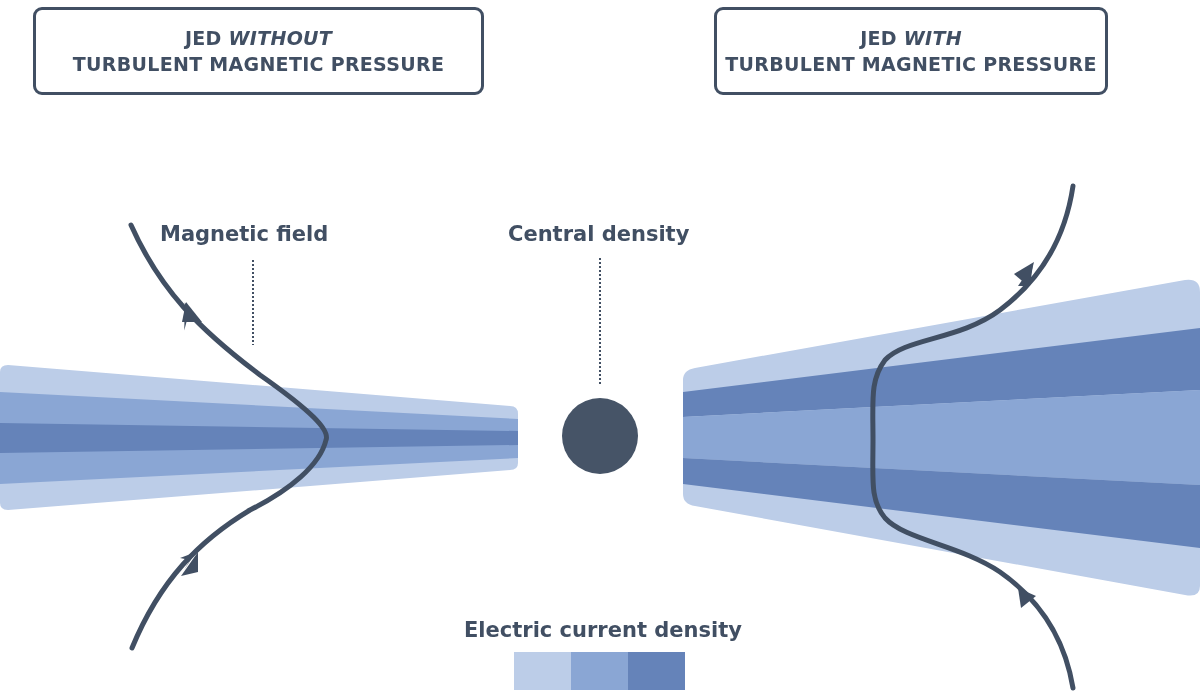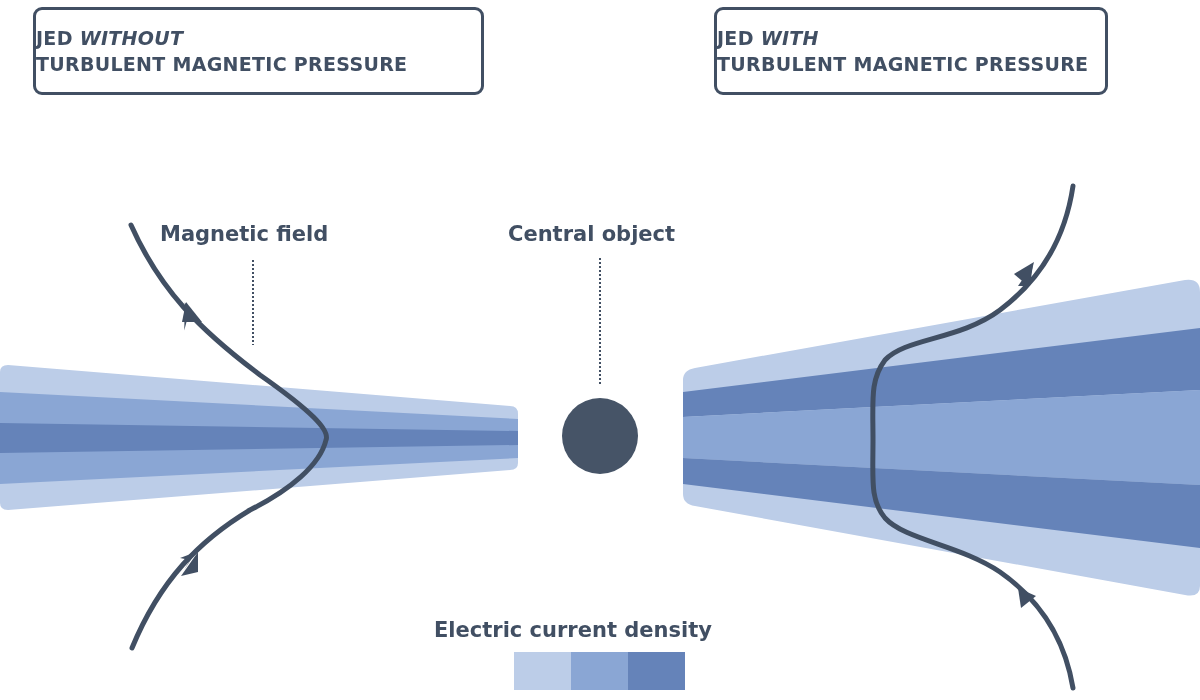--- a/index.html
+++ b/index.html
@@ -1,28 +1,28 @@
 <!DOCTYPE html>
 <html><head>
 <meta charset="utf-8">
 <style>
   html, body { margin: 0; padding: 0; background: #ffffff; }
   body { width: 1200px; height: 700px; position: relative; overflow: hidden;
          font-family: "DejaVu Sans", sans-serif; color: #414f63; }
   .title-box { position: absolute; top: 7px; height: 88px; border: 3px solid #414f63;
                border-radius: 9px; box-sizing: border-box; display: flex; flex-direction: column;
-               align-items: flex-start; justify-content: center; background: #fff; }
+               align-items: center; justify-content: center; background: #fff; }
   .title-box .line { font-weight: bold; font-size: 19px; letter-spacing: 0.3px; line-height: 26px; color: #414f63; white-space: nowrap; }
   .title-box .line em { font-style: italic; }
   #title-left { left: 33px; width: 451px; }
   #title-right { left: 714px; width: 394px; }
   .label { position: absolute; font-weight: bold; font-size: 21px; color: #414f63; white-space: nowrap; }
   #lbl-field { left: 160px; top: 222px; text-align: right; }
   #lbl-central { left: 508px; top: 222px; }
-  #lbl-density { left: 434px; top: 618px; }
+  #lbl-density { left: 464px; top: 618px; }
   svg#diagram { position: absolute; left: 0; top: 0; }
   .legend { position: absolute; left: 514px; top: 652px; height: 38px; display: flex; }
   .legend .sw { width: 57px; height: 38px; }
 </style>
 </head>
 <body>
 
 <div class="title-box" id="title-left">
   <div class="line"><span>JED </span><em>WITHOUT</em></div>
   <div class="line">TURBULENT MAGNETIC PRESSURE</div>
@@ -67,20 +67,20 @@
   <path d="M181,576 L198,552 L198,572 Z" fill="#414f63"></path>
   <path d="M186,302 L202,322 L182,322 Z" fill="#414f63"></path>
 
   <path d="M1073,186 C1065,240 1040,280 1000,310 C960,340 905,338 885,360 C870,380 873,400 873,440 C873,480 870,500 885,518 C905,540 960,545 1000,572 C1040,600 1065,640 1073,688" fill="none" stroke="#414f63" stroke-width="5" stroke-linecap="round"></path>
   <path d="M1033,264 L1018,286 L1030,286 Z" fill="#414f63"></path>
   <path d="M1014,274 L1034,262 L1028,286 Z" fill="#414f63"></path>
   <path d="M1018,588 L1036,596 L1021,608 Z" fill="#414f63"></path>
 </svg>
 
 <div class="label" id="lbl-field">Magnetic field</div>
-<div class="label" id="lbl-central">Central object</div>
+<div class="label" id="lbl-central">Central density</div>
 <div class="label" id="lbl-density">Electric current density</div>
 
 <div class="legend">
   <div class="sw" style="background: rgb(188, 205, 232);"></div>
   <div class="sw" style="background: rgb(138, 166, 212);"></div>
   <div class="sw" style="background: rgb(101, 131, 185);"></div>
 </div>
 
 </body></html>

